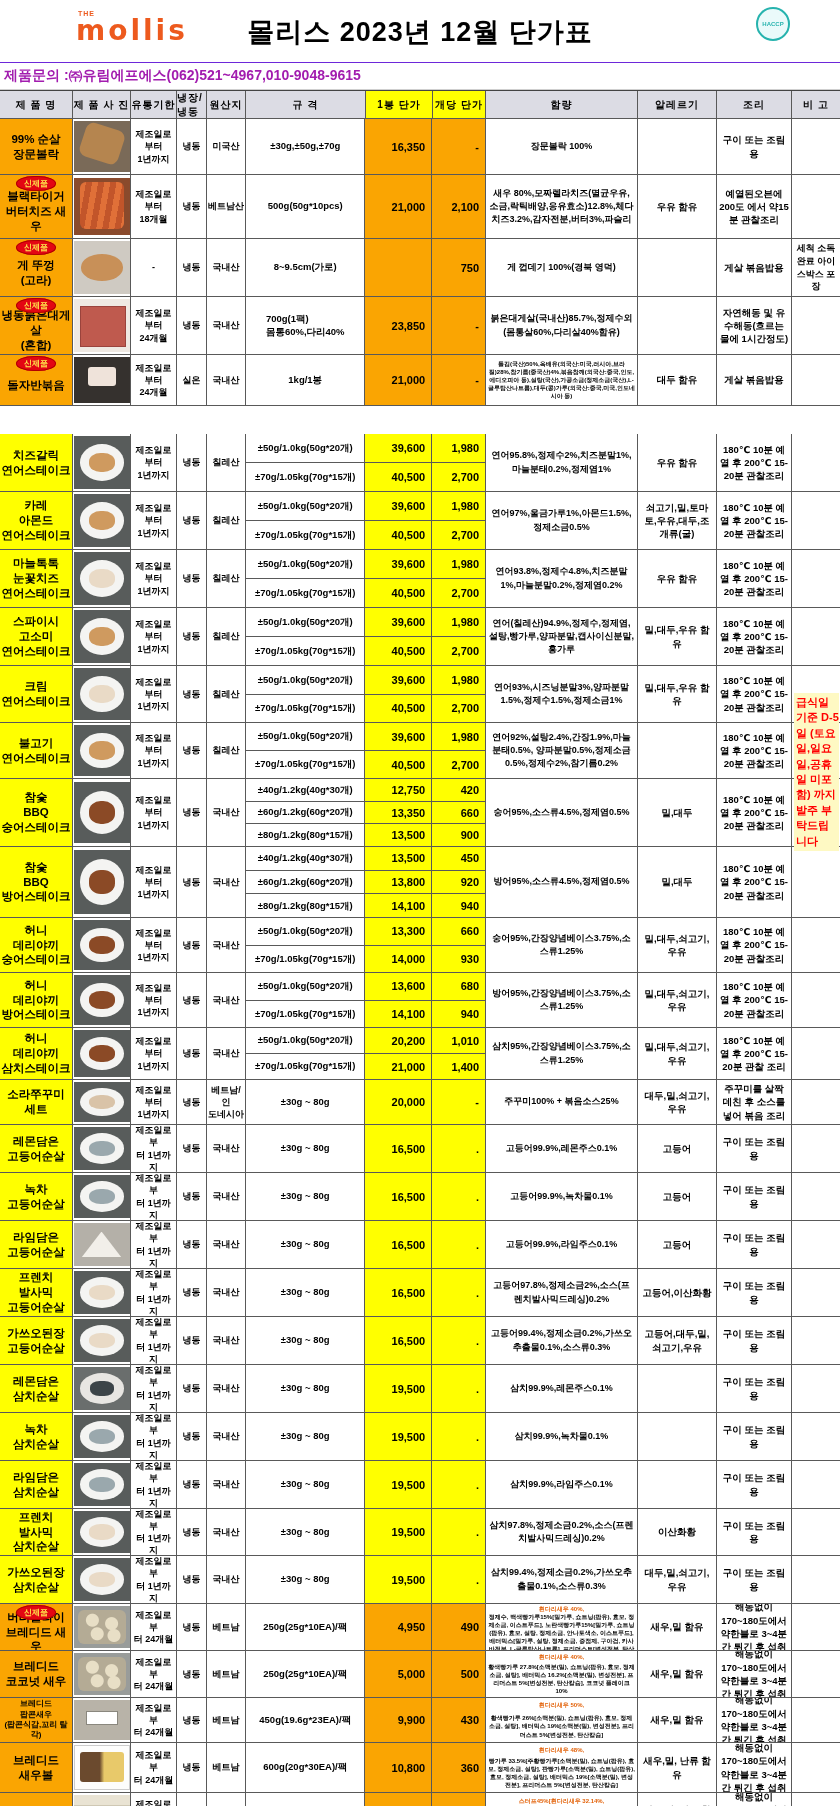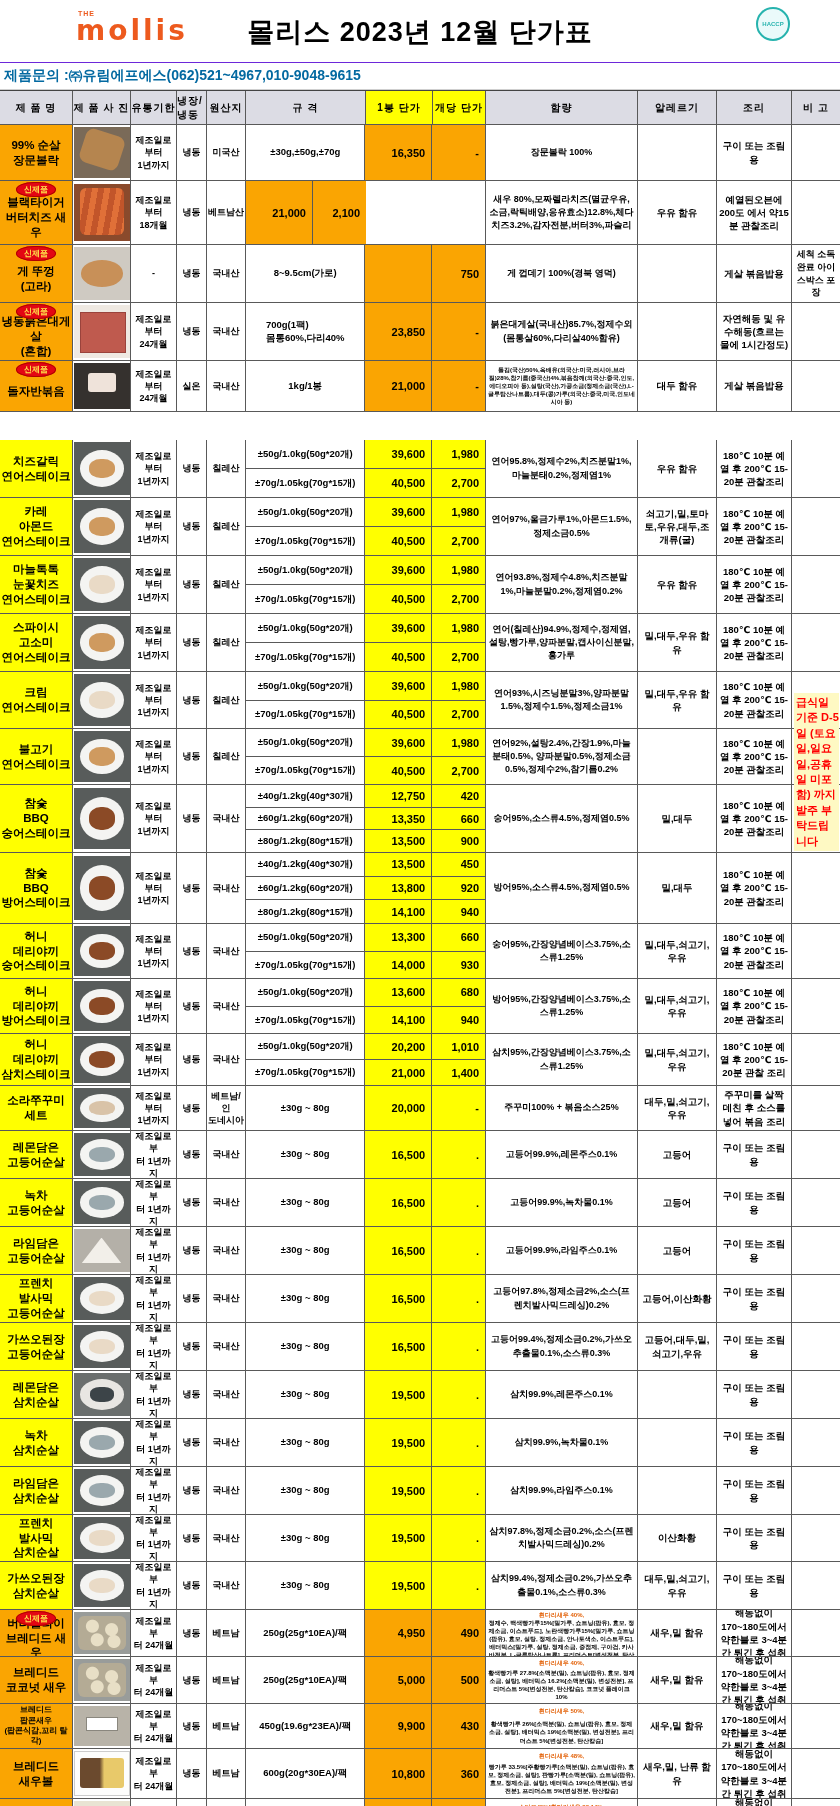--- a/index.html
+++ b/index.html
@@ -8,25 +8,25 @@
 
   
   .topband{position:relative;height:62px;border-bottom:1px solid #6d28d9;background:#fff;}
   .logo{position:absolute;left:76px;top:10px;line-height:1;}
   .logo .the{display:block;font-size:7px;font-weight:bold;color:#ed5a1e;letter-spacing:1px;margin-left:2px;}
   .logo .mollis{font-size:28px;font-weight:bold;color:#ed5a1e;letter-spacing:3px;font-family:"DejaVu Sans",sans-serif;}
   .title{position:absolute;left:0;right:0;top:14px;text-align:center;font-size:27px;font-weight:bold;letter-spacing:1px;}
   .haccp{position:absolute;right:50px;top:7px;width:30px;height:30px;border:2px solid #27b3ae;border-radius:50%;
          display:flex;align-items:center;justify-content:center;font-size:6px;font-weight:bold;color:#27b3ae;background:#eafafa;}
   .contactband{height:26px;display:flex;align-items:center;border-bottom:1px solid #cfcfcf;}
-  .contact{font-size:14px;font-weight:bold;color:#0369a1;padding-left:4px;}
+  .contact{font-size:14px;font-weight:bold;color:#a21caf;padding-left:4px;}
 
   
   .tablewrap{position:relative;width:840px;border-top:1px solid #444;border-bottom:3px solid #000;}
-  .thead{display:flex;height:34px;background:#dcdce4;border-bottom:1px solid #595959;box-sizing:border-box;}
+  .thead{display:flex;height:28px;background:#dcdce4;border-bottom:1px solid #595959;box-sizing:border-box;}
   .hc{display:flex;align-items:center;justify-content:center;font-size:10px;font-weight:bold;
       border-right:1px solid #595959;box-sizing:border-box;letter-spacing:1px;}
   .hc.yel{background:#ffff00;}
   .hc:last-child{border-right:none;}
 
   .row{display:flex;border-bottom:1px solid #595959;box-sizing:border-box;}
   .c{display:flex;align-items:center;justify-content:center;text-align:center;border-right:1px solid #595959;
      box-sizing:border-box;font-weight:bold;overflow:hidden;}
   .c:last-child{border-right:none;}
 
@@ -164,20 +164,21 @@
           </div>
           <div class="c w-photo">
             <div class="ph" data-photo="fried-shrimp"></div>
           </div>
           <div class="c w-shelf sm">제조일로부터
 18개월</div>
           <div class="c w-stor sm">냉동</div>
           <div class="c w-orig sm">베트남산</div>
           <div class="specs">
             <div class="srow">
+              <div class="sc w-spec">500g(50g*10pcs)</div>
               <div class="sc w-p1 price orange">21,000</div>
               <div class="sc w-p2 price orange">2,100</div>
             </div>
           </div>
           <div class="c w-cont ct">새우 80%,모짜렐라치즈(멸균우유,소금,락틱배양,응유효소)12.8%,체다치즈3.2%,감자전분,버터3%,파슬리</div>
           <div class="c w-all allc">우유 함유</div>
           <div class="c w-cook cookc">예열된오븐에 200도 에서 약15분 관찰조리</div>
           <div class="c w-note notec"></div>
         </div>
         <div class="row" style="height: 58px;">

